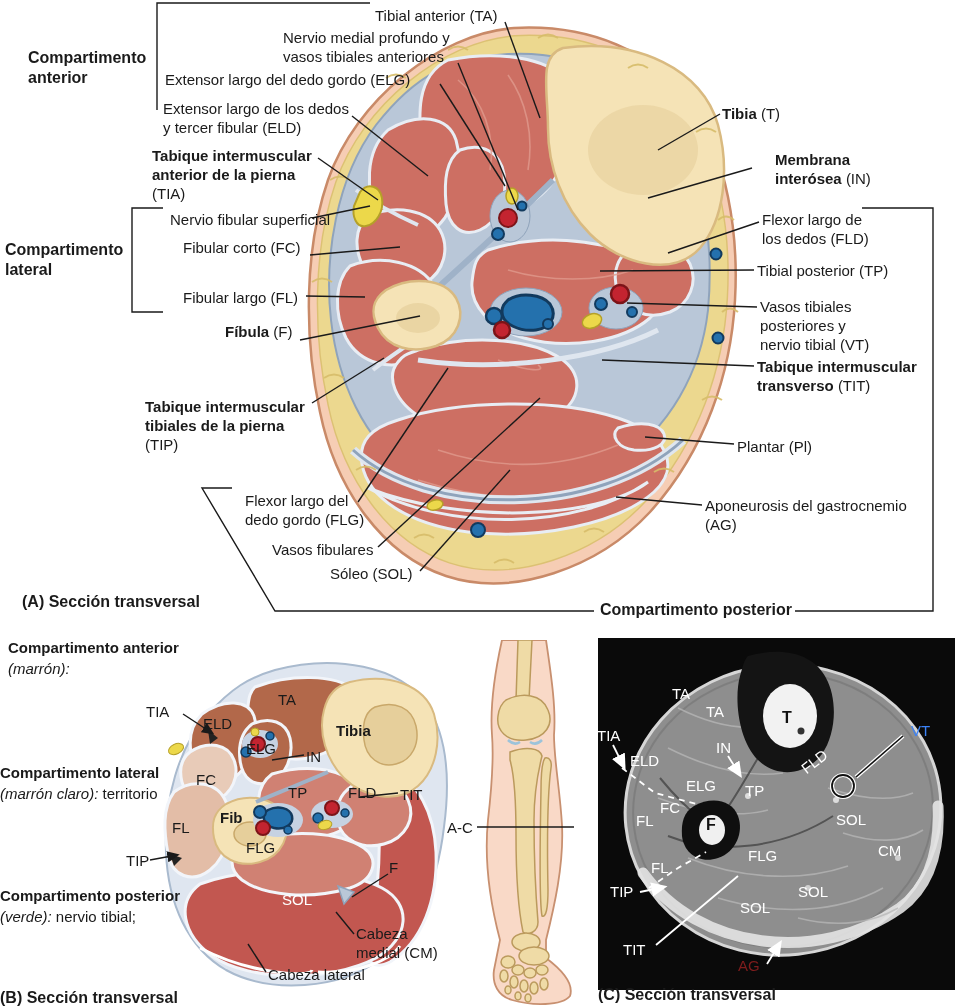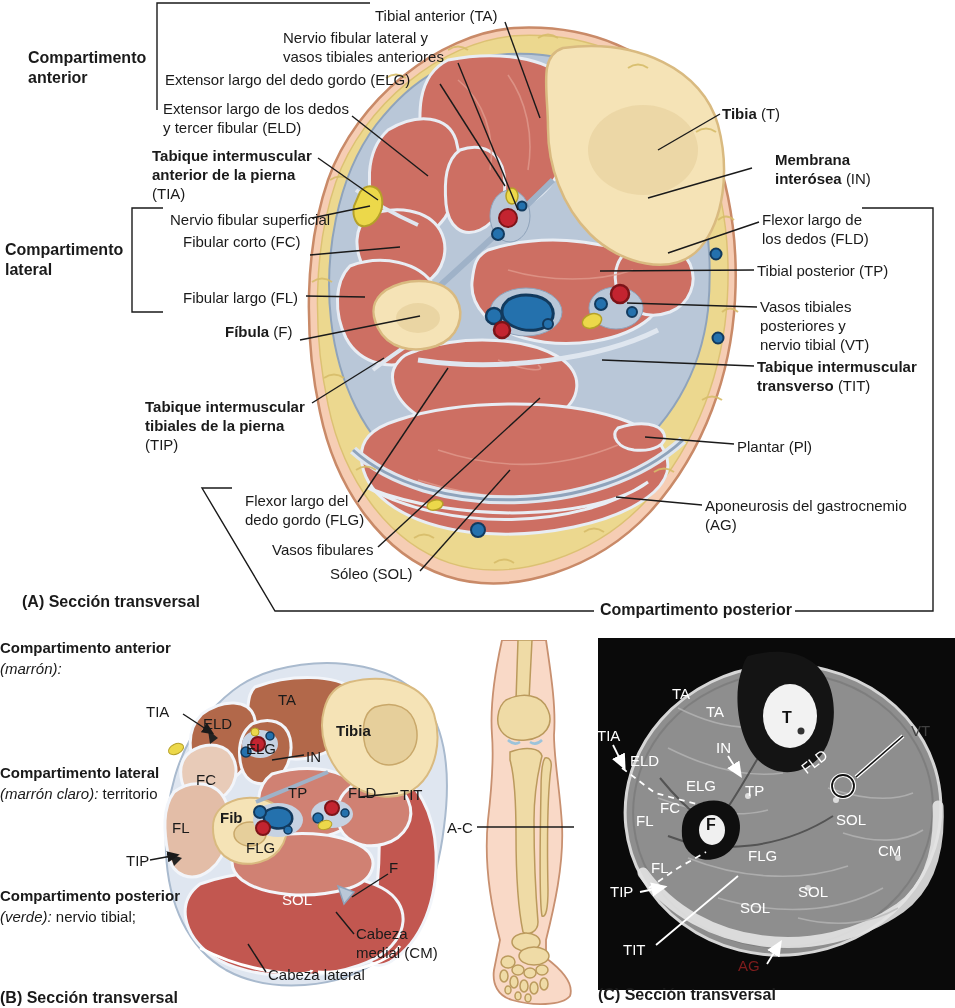--- a/index.html
+++ b/index.html
@@ -299,39 +299,39 @@
         <div>Compartimento</div>
         <div>lateral</div>
       </div>
       <div class="label" style="left: 600px; top: 600px; font-size: 16px; font-weight: 700;">
         <div>Compartimento posterior</div>
       </div>
       <div class="label" style="left: 375px; top: 6px;">
         <div>Tibial anterior (TA)</div>
       </div>
       <div class="label" style="left: 283px; top: 28px;">
-        <div>Nervio fibular lateral y</div>
+        <div>Nervio medial profundo y</div>
         <div>vasos tibiales anteriores</div>
       </div>
       <div class="label" style="left: 163px; top: 99px;">
         <div>Extensor largo de los dedos</div>
         <div>y tercer fibular (ELD)</div>
       </div>
       <div class="label" style="left: 165px; top: 70px;">
         <div>Extensor largo del dedo gordo (ELG)</div>
       </div>
       <div class="label" style="left: 152px; top: 146px;">
         <div><span style="font-weight: 700;">Tabique intermuscular</span></div>
         <div><span style="font-weight: 700;">anterior de la pierna</span></div>
         <div><span>(TIA)</span></div>
       </div>
       <div class="label" style="left: 170px; top: 210px;">
         <div>Nervio fibular superficial</div>
       </div>
-      <div class="label" style="left: 183px; top: 232px;">
+      <div class="label" style="left: 183px; top: 238px;">
         <div>Fibular corto (FC)</div>
       </div>
       <div class="label" style="left: 183px; top: 288px;">
         <div>Fibular largo (FL)</div>
       </div>
       <div class="label" style="left: 225px; top: 322px;">
         <div><span style="font-weight: 700;">Fíbula </span><span>(F)</span></div>
       </div>
       <div class="label" style="left: 145px; top: 397px;">
         <div><span style="font-weight: 700;">Tabique intermuscular</span></div>
@@ -371,21 +371,21 @@
         <div><span style="font-weight: 700;">Tabique intermuscular</span></div>
         <div><span style="font-weight: 700;">transverso </span><span>(TIT)</span></div>
       </div>
       <div class="label" style="left: 737px; top: 437px;">
         <div>Plantar (Pl)</div>
       </div>
       <div class="label" style="left: 705px; top: 496px;">
         <div>Aponeurosis del gastrocnemio</div>
         <div>(AG)</div>
       </div>
-      <div class="label wrap" style="left: 0px; top: 637px; width: 200px; line-height: 21px;">
+      <div class="label wrap" style="left: 0px; top: 637px; width: 200px; line-height: 21px; padding-left: 8px;">
         <div><span style="font-weight: 700;">Compartimento anterior </span><span style="font-style: italic;">(marrón):</span></div>
         <div><span></span></div>
         <div><span></span></div>
         <div><span></span></div>
       </div>
       <div class="label wrap" style="left: 0px; top: 762px; width: 200px; line-height: 21px;">
         <div><span style="font-weight: 700;">Compartimento lateral</span></div>
         <div><span style="font-style: italic;">(marrón claro): </span><span>territorio</span></div>
         <div><span></span></div>
         <div><span></span></div>
@@ -482,21 +482,21 @@
       </div>
       <div class="label" style="left: 800px; top: 752px; color: rgb(255, 255, 255); transform: rotate(-38deg);">
         <div>FLD</div>
       </div>
       <div class="label" style="left: 660px; top: 798px; color: rgb(255, 255, 255);">
         <div>FC</div>
       </div>
       <div class="label" style="left: 636px; top: 811px; color: rgb(255, 255, 255);">
         <div>FL</div>
       </div>
-      <div class="label" style="left: 911px; top: 721px; color: #404040;">
+      <div class="label" style="left: 911px; top: 721px; color: #3b82f6;">
         <div>VT</div>
       </div>
       <div class="label" style="left: 836px; top: 810px; color: rgb(255, 255, 255);">
         <div>SOL</div>
       </div>
       <div class="label" style="left: 706px; top: 815px; font-size: 16px; color: rgb(17, 17, 17); font-weight: 700;">
         <div>F</div>
       </div>
       <div class="label" style="left: 651px; top: 858px; color: rgb(255, 255, 255);">
         <div>FL</div>

